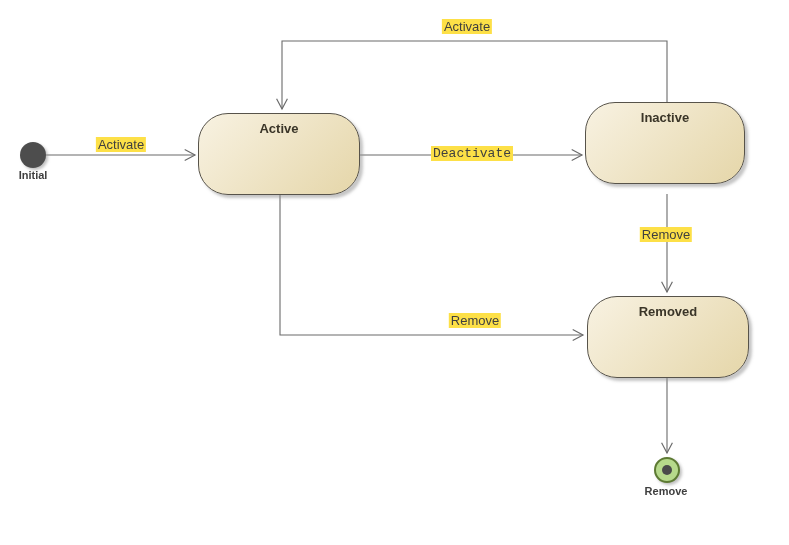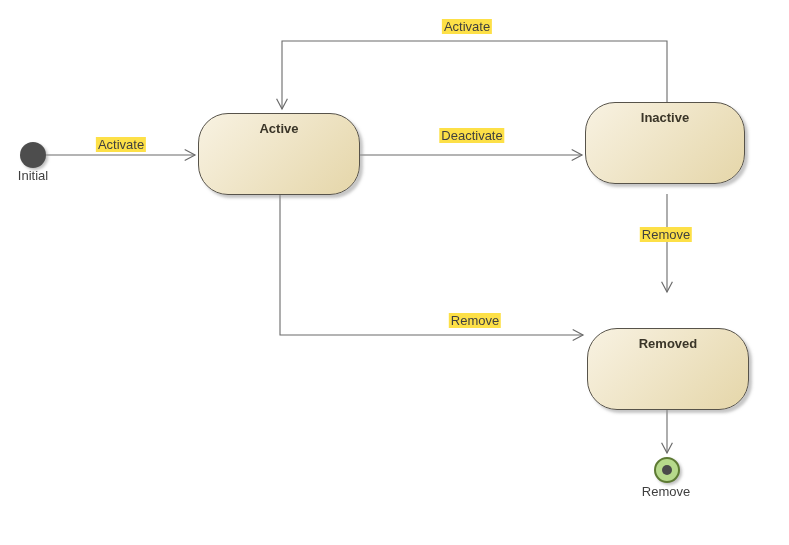--- a/index.html
+++ b/index.html
@@ -58,23 +58,24 @@
     transform:translateX(-50%);
     font-size:13px;color:var(--label-text);
     white-space:nowrap;
     background:#fde047;
     padding:0 2px;
     line-height:15px;
   }
   .node-label{
     position:absolute;
     transform:translateX(-50%);
-    font-size:13px;color:var(--label-text);
+    font-size:11px;color:var(--label-text);
     white-space:nowrap;
     line-height:15px;
+    font-weight:bold;
   }
 </style>
 </head>
 <body>
 
 <div class="canvas">
 
   <svg class="edges" width="789" height="545" viewBox="0 0 789 545" xmlns="http://www.w3.org/2000/svg">
     <defs>
       <marker id="arrowOpen" viewBox="0 0 12 12" refX="10.5" refY="6" markerWidth="13" markerHeight="13" orient="auto" markerUnits="userSpaceOnUse">
@@ -99,28 +100,28 @@
   <div class="node-label" style="left:33px;top:168px;">Initial</div>
 
   <div class="state" style="left:198px;top:113px;width:160px;height:80px;">
     <span class="state-name">Active</span>
   </div>
 
   <div class="state" style="left:585px;top:102px;width:158px;height:80px;">
     <span class="state-name">Inactive</span>
   </div>
 
-  <div class="state" style="left:587px;top:296px;width:160px;height:80px;margin-top:32px;">
+  <div class="state" style="left:587px;top:296px;width:160px;height:80px;">
     <span class="state-name">Removed</span>
   </div>
 
   <div class="final-node" style="left:654px;top:457px;">
     <div class="final-dot"></div>
   </div>
   <div class="node-label" style="left:666px;top:484px;">Remove</div>
 
   <div class="edge-label" style="left:121px;top:137px;">Activate</div>
   <div class="edge-label" style="left:467px;top:19px;">Activate</div>
-  <div class="edge-label" style="left:472px;top:128px;">Deactivate</div>
+  <div class="edge-label" style="left:472px;top:146px;font-family:Liberation Mono, monospace;">Deactivate</div>
   <div class="edge-label" style="left:666px;top:227px;">Remove</div>
   <div class="edge-label" style="left:475px;top:313px;">Remove</div>
 
 </div>
 
 </body></html>

